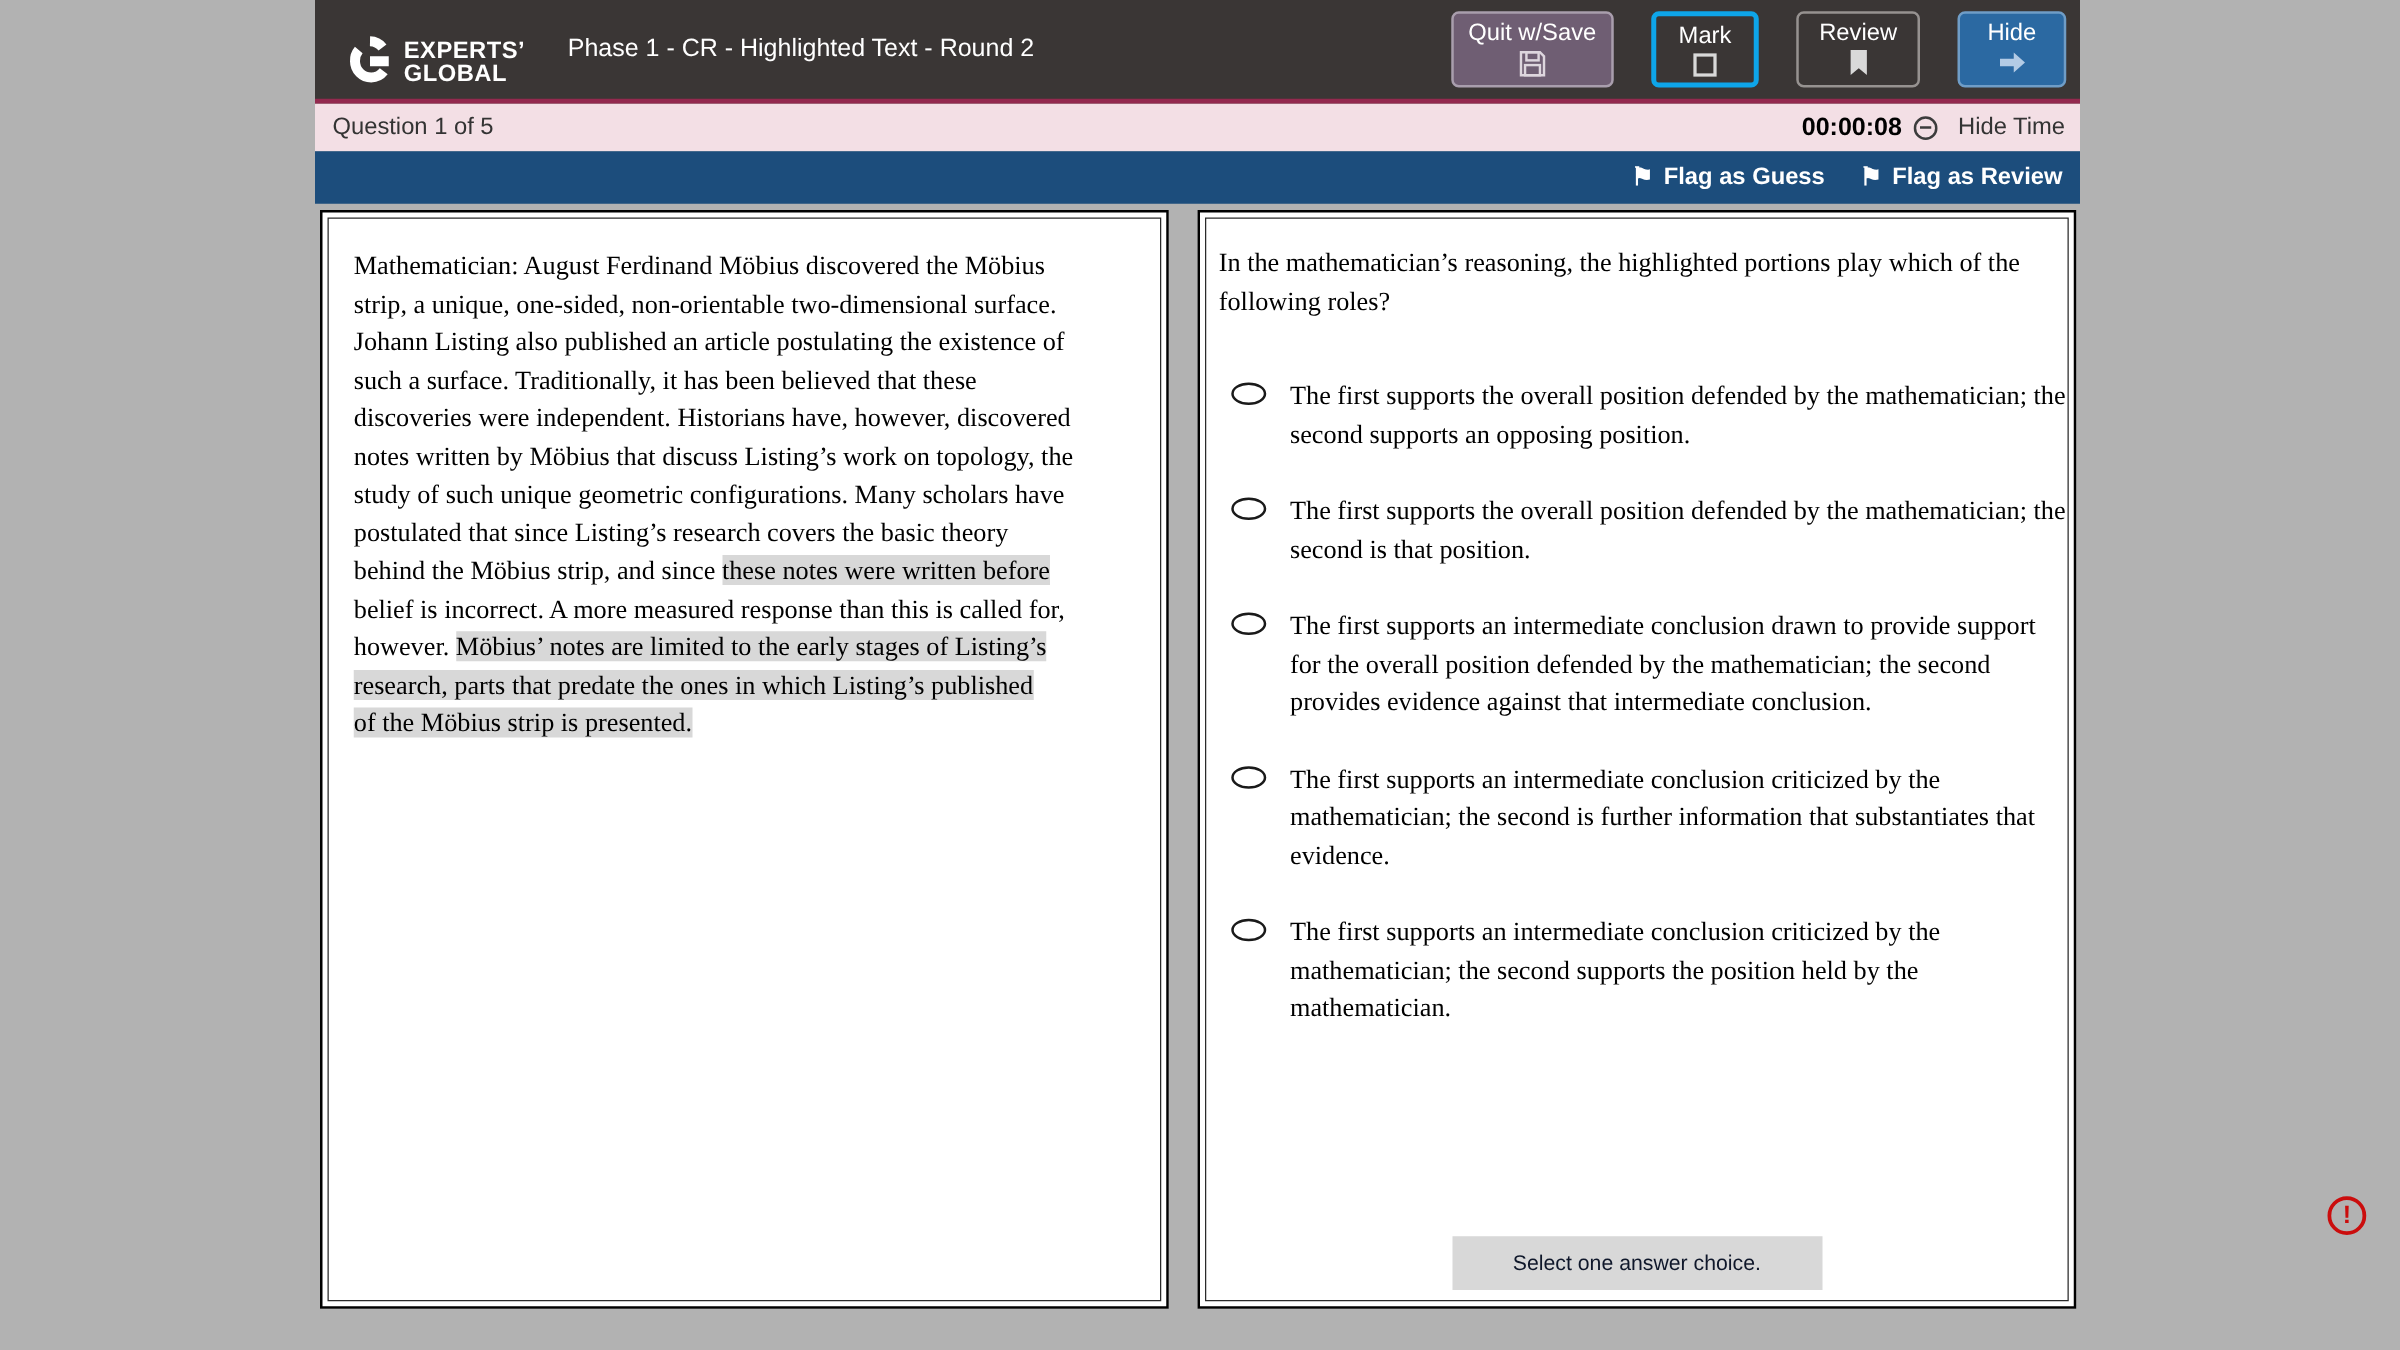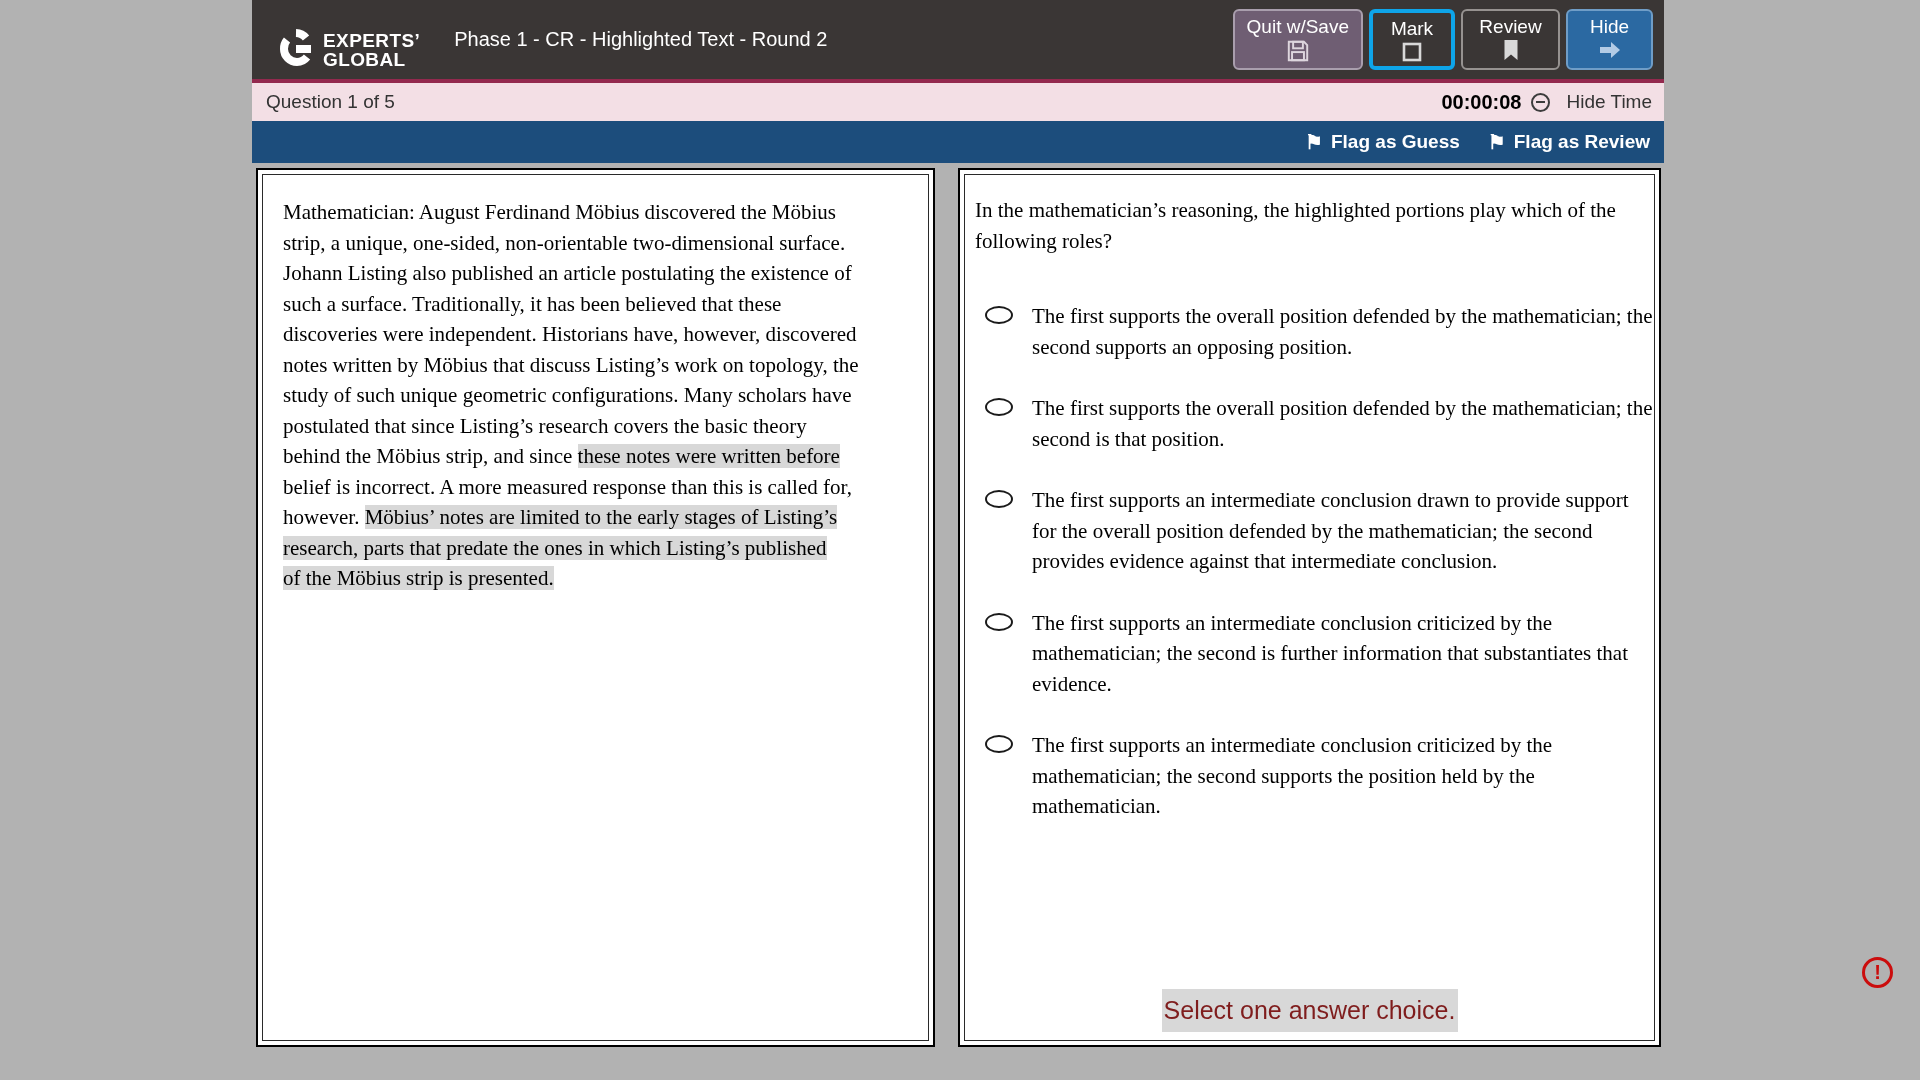--- a/index.html
+++ b/index.html
@@ -11,21 +11,21 @@
   
   .topbar { height:83px; background:#3a3635; border-bottom:4px solid #93294e;
             display:flex; align-items:center; }
   .logo { display:flex; align-items:flex-end; margin-left:26px;margin-top:16px; }
   .logo-mark { width:36px; height:42px; }
   .logo-text { margin-left:9px; color:#fff; font-weight:bold; font-size:19px;
                line-height:19px; letter-spacing:0.4px; display:flex; flex-direction:column; }
   .title { margin-left:34px; color:#fff; font-size:20px; }
 
   .btns { margin-left:auto; margin-right:11px; align-self:flex-start; margin-top:9px;
-          display:flex; gap:6px;padding-left:18px; }
+          display:flex; gap:30px;padding-left:18px; }
   .tb-btn { height:61px; border-radius:6px; color:#fff; font-size:19px; cursor:pointer;
             display:flex; flex-direction:column; align-items:center; justify-content:space-between;
             padding:5px 12px 7px; }
   .tb-btn .tb-ico { height:27px; display:flex; align-items:center; }
   .tb-quit   { background:#6f5e73; border:2px solid #a99ead; min-width:130px; }
   .tb-mark   { background:#3a3635; border:4px solid #0ea5e9; min-width:86px; }
   .tb-review { background:#3a3635; border:2px solid #969290; min-width:99px; }
   .tb-next   { background:#2b69a2; border:2px solid #6f9dc7; min-width:87px; }
 
   
@@ -62,21 +62,21 @@
   .hl { background:#d8d8d8; }
 
   .qcontent { padding:20px 0 0 10px; height:100%; }
   .prompt { width:677px; margin-bottom:45px; }
   .option { display:flex; padding-left:10px; margin-bottom:31px; cursor:pointer; }
   .radio { flex:0 0 auto; width:28px; height:18px; border:2px solid #1a1a1a;
            border-radius:50%; margin-top:5px; background:#fff; cursor:pointer; }
   .option-text { margin-left:19px; width:628px; }
 
   .instruction { position:absolute; bottom:8px; left:50%; transform:translateX(-50%);
-                 width:296px; height:43px; background:#d8d8d8; color:#7f1d1d; font-size:25px;
+                 width:296px; height:43px; background:#d8d8d8; color:#0f172a; font-size:17px;
                  display:flex; align-items:center; justify-content:center; }
 
   
   .alert { position:absolute; left:1862px; top:957px; width:31px; height:31px;
            border:3px solid #cb0d0d; border-radius:50%; color:#cb0d0d; font-weight:bold;
            font-size:20px; text-align:center; line-height:25px; cursor:pointer; }
 </style>
 </head>
 <body>
 

